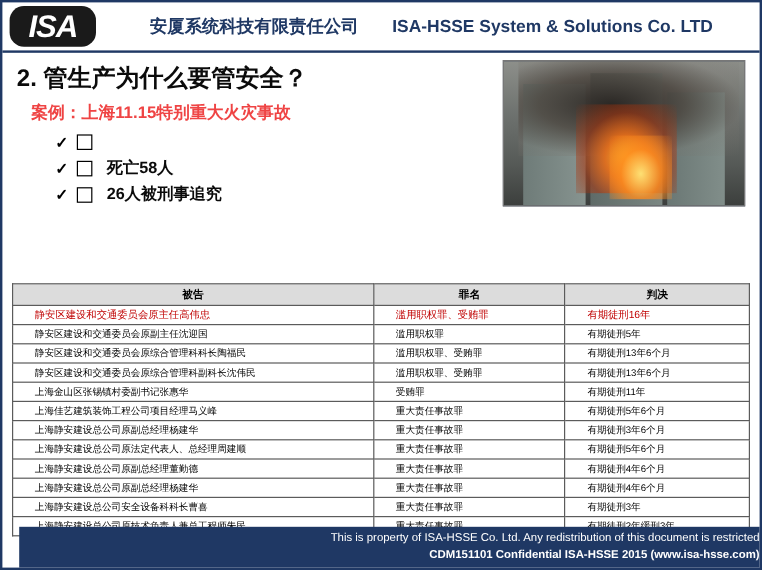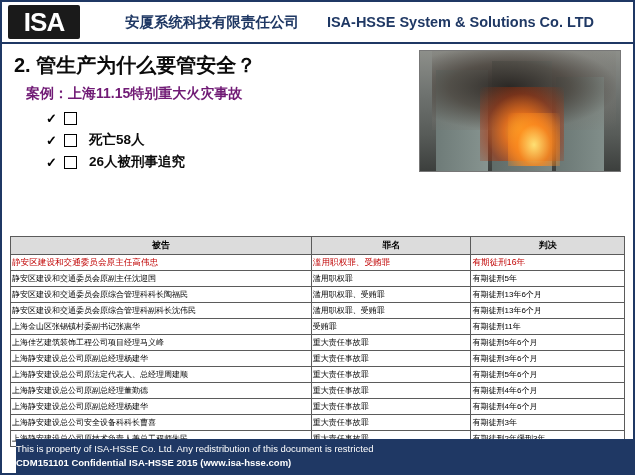--- a/index.html
+++ b/index.html
@@ -31,24 +31,25 @@
     box-sizing: border-box;
   }
   .logo {
     width: 72px;
     height: 34px;
     display: flex;
     align-items: center;
     justify-content: center;
     font-weight: bold;
     font-size: 26px;
+    font-style: italic;
     letter-spacing: -1px;
     color: #ffffff;
     background: #1a1a1a;
-    border-radius: 2px;
+    border-radius: 12px;
     margin-right: 12px;
   }
   .header-title {
     flex: 1;
     text-align: center;
     color: #1f3864;
     font-weight: bold;
     font-size: 14.5px;
     white-space: nowrap;
   }
@@ -62,21 +63,21 @@
   }
   .q-title {
     font-size: 20px;
     font-weight: bold;
     color: #0b0b0b;
     margin: 2px 0 6px 2px;
   }
   .case-line {
     font-size: 14px;
     font-weight: bold;
-    color: #701a75;
+    color: #ef4444;
     margin: 2px 0 4px 14px;
   }
   .bullets {
     margin: 2px 0 0 34px;
   }
   .bullet {
     display: flex;
     align-items: center;
     height: 22px;
     font-size: 13.5px;
@@ -140,21 +141,21 @@
   }
   table.cases {
     border-collapse: collapse;
     width: 100%;
     table-layout: fixed;
     font-size: 8px;
     color: #000;
   }
   table.cases th, table.cases td {
     border: 1px solid #5b5b5b;
-    padding: 1px 1px;
+    padding: 1px 18px;
     line-height: 11px;
     height: 13px;
     overflow: hidden;
     white-space: nowrap;
   }
   table.cases th {
     background: #dcdcdc;
     font-size: 9px;
     text-align: center;
     font-weight: bold;
@@ -168,21 +169,21 @@
     font-weight: normal;
     font-size: 8.6px;
   }
   
   .footer {
     position: absolute;
     left: 14px; right: 0; bottom: 0;
     height: 34px;
     background: #1f3864;
     color: #ffffff;
-    text-align: left;
+    text-align: right;
     font-size: 9.5px;
     line-height: 14px;
     padding-top: 3px;
     box-sizing: border-box;
   }
   .footer .l2 { font-weight: bold; }
 </style>
 </head>
 <body>
 

